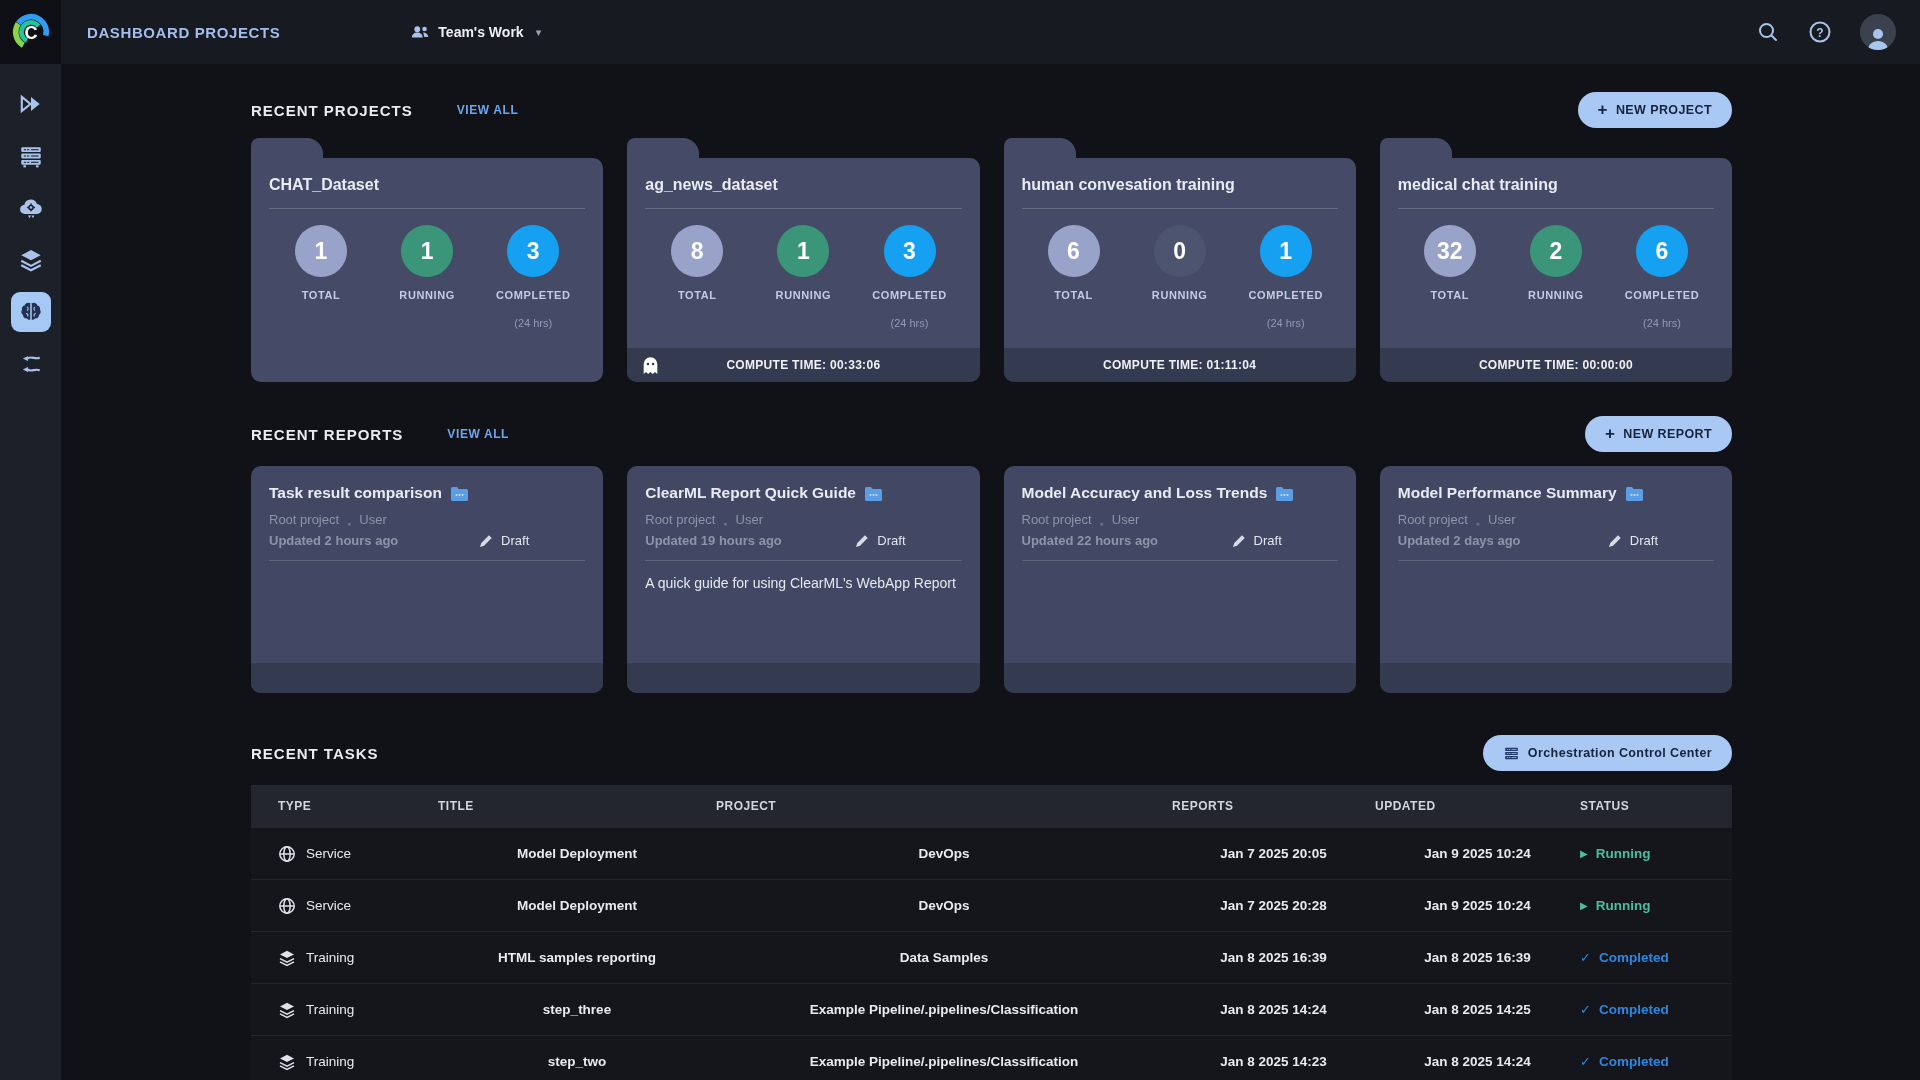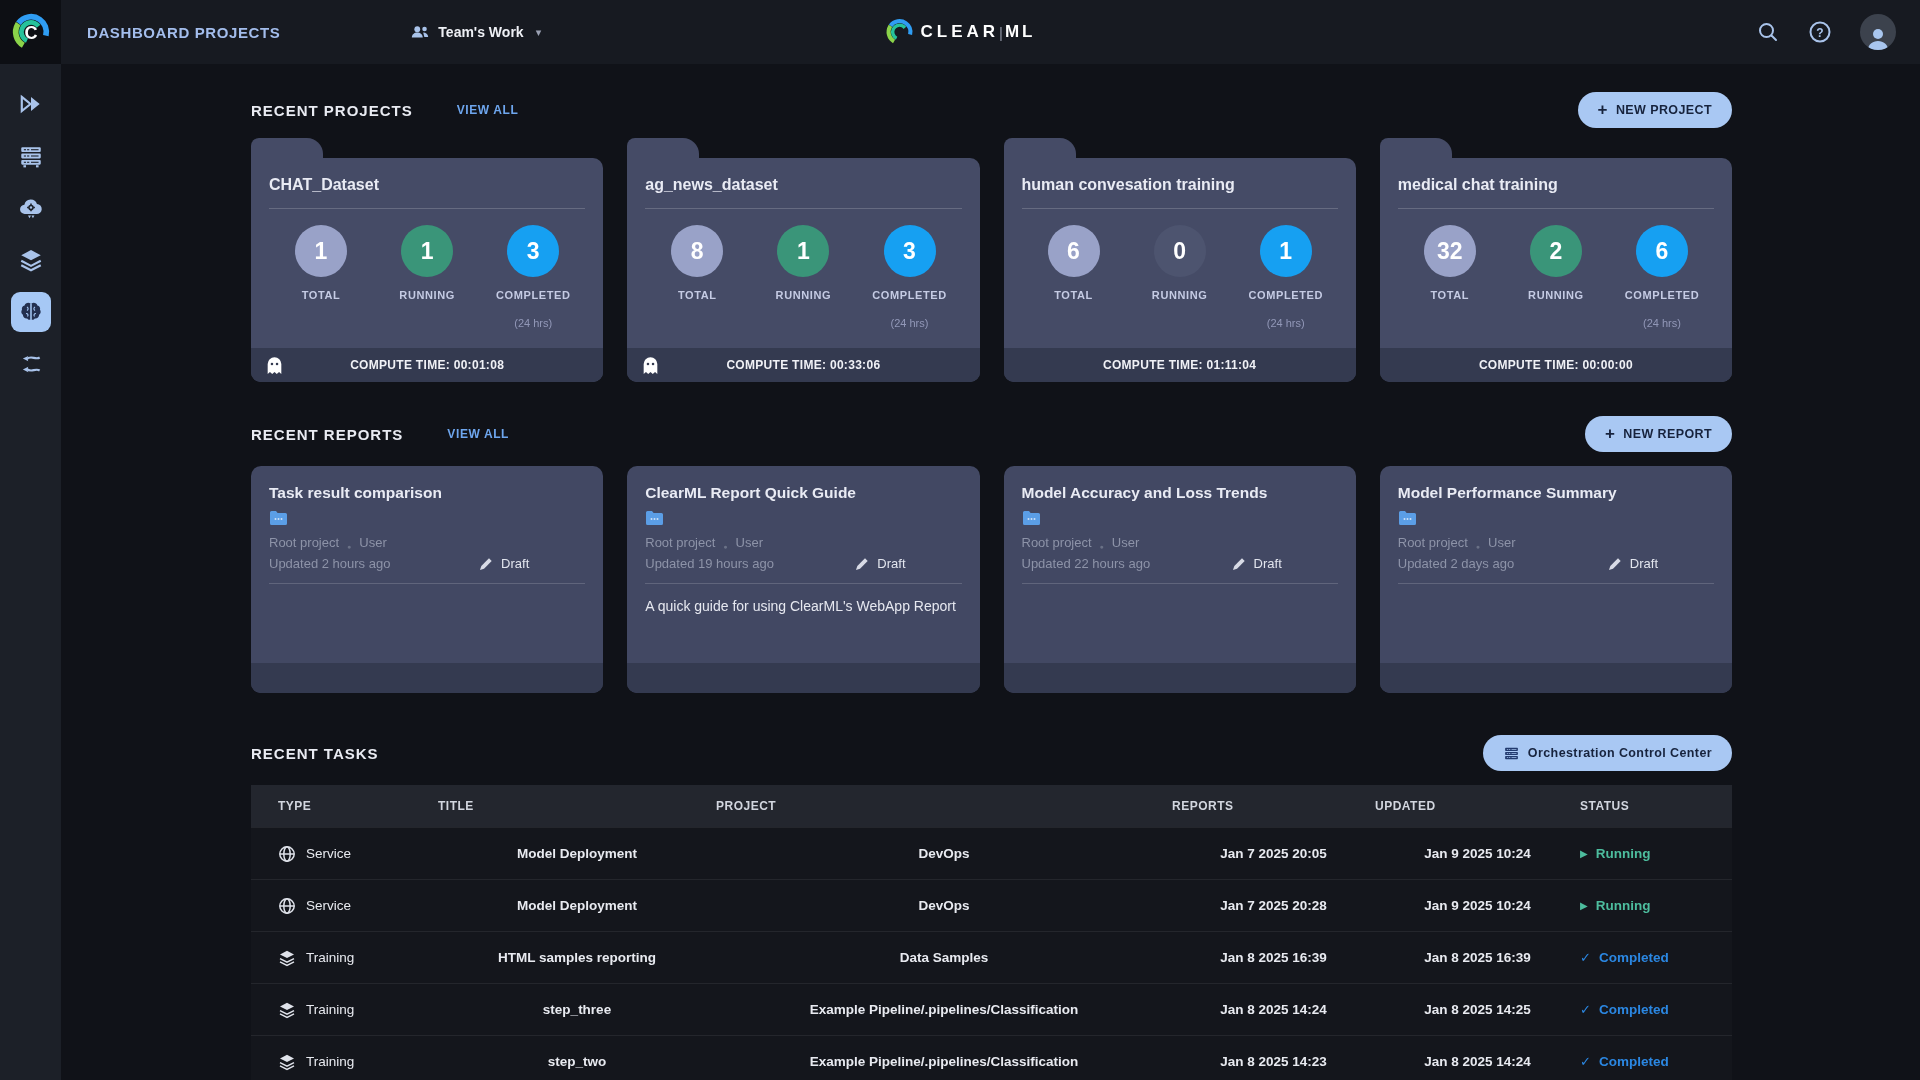--- a/index.html
+++ b/index.html
@@ -61,26 +61,26 @@
   .stat-sub { margin-top:16px; font-size:11px; color:#9298b8; }
   .pcard-footer { position:absolute; left:0; right:0; bottom:0; height:34px; background:#343a50;
     border-radius:0 0 10px 10px; display:flex; align-items:center; }
   .pcard-footer .ghost { position:absolute; left:14px; }
   .compute { width:100%; text-align:center; font-size:12px; font-weight:bold; letter-spacing:.3px; color:#f0f1f6; }
 
   
   .sec-reports { margin-top:34px; }
   .rcards { display:grid; grid-template-columns:repeat(4,1fr); gap:24px; margin-top:14px; }
   .rcard { height:227px; background:#424863; border-radius:10px; position:relative; padding:18px 18px 0 18px; cursor:pointer; }
-  .rcard-title-row { display:flex; gap:8px;flex-direction:column; }
+  .rcard-title-row { display:flex; align-items:center; gap:8px; }
   .rcard-title { font-size:15.5px; font-weight:bold; color:#e9ebf4; }
   .rcard-meta { margin-top:10px; font-size:13px; color:#8d93a8; display:flex; align-items:flex-end; gap:8px; }
   .rcard-meta .mdot { font-size:7px; color:#6a7186; }
   .rcard-meta2 { margin-top:6px; display:flex; align-items:center; justify-content:space-between; }
-  .updated { font-size:13px; color:#8d93a8; }
+  .updated { font-size:13px; color:#8d93a8;font-weight:bold; }
   .draft { display:flex; align-items:center; gap:8px; font-size:13px; color:#e2e5ee; margin-right:56px; }
   .rcard-div { height:1px; background:rgba(255,255,255,.16); margin-top:12px; }
   .rcard-desc { margin-top:14px; font-size:14px; color:#e6e8f0; }
   .rcard-footer { position:absolute; left:0; right:0; bottom:0; height:30px; background:#343a50; border-radius:0 0 10px 10px; }
 
   
   .sec-tasks { margin-top:42px; }
   .task-table { margin-top:14px; }
   .trow { display:grid; grid-template-columns:160px 278px 456px 203px 205px 1fr; align-items:center; padding-left:27px; }
   .trow.head { height:42px; background:#23262e; }
@@ -115,30 +115,20 @@
         <svg width="20" height="16" viewBox="0 0 22 16">
           <circle cx="8" cy="5" r="3.2" fill="#a9c3ea"></circle>
           <path d="M2 14c0-3.3 2.7-5.5 6-5.5s6 2.2 6 5.5z" fill="#a9c3ea"></path>
           <circle cx="16" cy="4.6" r="2.5" fill="#a9c3ea"></circle>
           <path d="M14.5 8.6c2.9 0 5.3 1.9 5.5 4.9h-4.2" fill="#a9c3ea"></path>
         </svg>
         <span class="ws-label">Team's Work</span>
         <span class="caret">▾</span>
       </div>
     </div>
-    <div class="tb-center">
-      <svg width="30" height="30" viewBox="0 0 44 44">
-        <circle cx="22" cy="22" r="16" fill="none" stroke="#2f9df3" stroke-width="6" stroke-dasharray="44 57" transform="rotate(-145 22 22)"></circle>
-        <circle cx="22" cy="22" r="16" fill="none" stroke="#8bd34a" stroke-width="6" stroke-dasharray="26 75" transform="rotate(120 22 22)"></circle>
-        <circle cx="22" cy="22" r="10" fill="none" stroke="#26c29b" stroke-width="5" stroke-dasharray="36 27" transform="rotate(115 22 22)"></circle>
-      </svg>
-      <span class="brand-text">CLEAR</span>
-      <span class="brand-div">|</span>
-      <span class="brand-ml">ML</span>
-    </div>
     <div class="tb-right">
       <div class="tb-icon">
         <svg width="22" height="22" viewBox="0 0 22 22">
             <circle cx="9.5" cy="9.5" r="6.5" fill="none" stroke="#a9c3ea" stroke-width="2"></circle>
             <line x1="14.5" y1="14.5" x2="19" y2="19" stroke="#a9c3ea" stroke-width="2" stroke-linecap="round"></line>
           </svg>
       </div>
       <div class="tb-icon">
         <svg width="24" height="24" viewBox="0 0 24 24">
             <circle cx="12" cy="12" r="9.5" fill="none" stroke="#a9c3ea" stroke-width="2"></circle>
@@ -256,28 +246,20 @@
                   </div>
                 <div class="stat">
                     <div class="stat-circle running">1</div>
                     <div class="stat-label">RUNNING</div>
                   </div>
                 <div class="stat">
                     <div class="stat-circle completed">3</div>
                     <div class="stat-label">COMPLETED</div>
                     <div class="stat-sub">(24 hrs)</div>
                   </div>
-              </div>
-              <div class="pcard-footer">
-                <svg class="ghost" width="19" height="20" viewBox="0 0 20 22">
-                    <path d="M2.5 21V10a7.5 7.5 0 0 1 15 0v11l-2.5-2.2-2.5 2.2-2.5-2.2L7.5 21 5 18.8z" fill="#ffffff"></path>
-                    <circle cx="7.2" cy="10" r="1.4" fill="#343a50"></circle>
-                    <circle cx="12.8" cy="10" r="1.4" fill="#343a50"></circle>
-                  </svg>
-                <span class="compute">COMPUTE TIME: 00:01:08</span>
               </div>
             </div>
           </div>
 
           <div class="pcard">
             <div class="pcard-tab"></div>
             <div class="pcard-body">
               <div class="pcard-title">ag_news_dataset</div>
               <div class="pcard-div"></div>
               <div class="stats">

